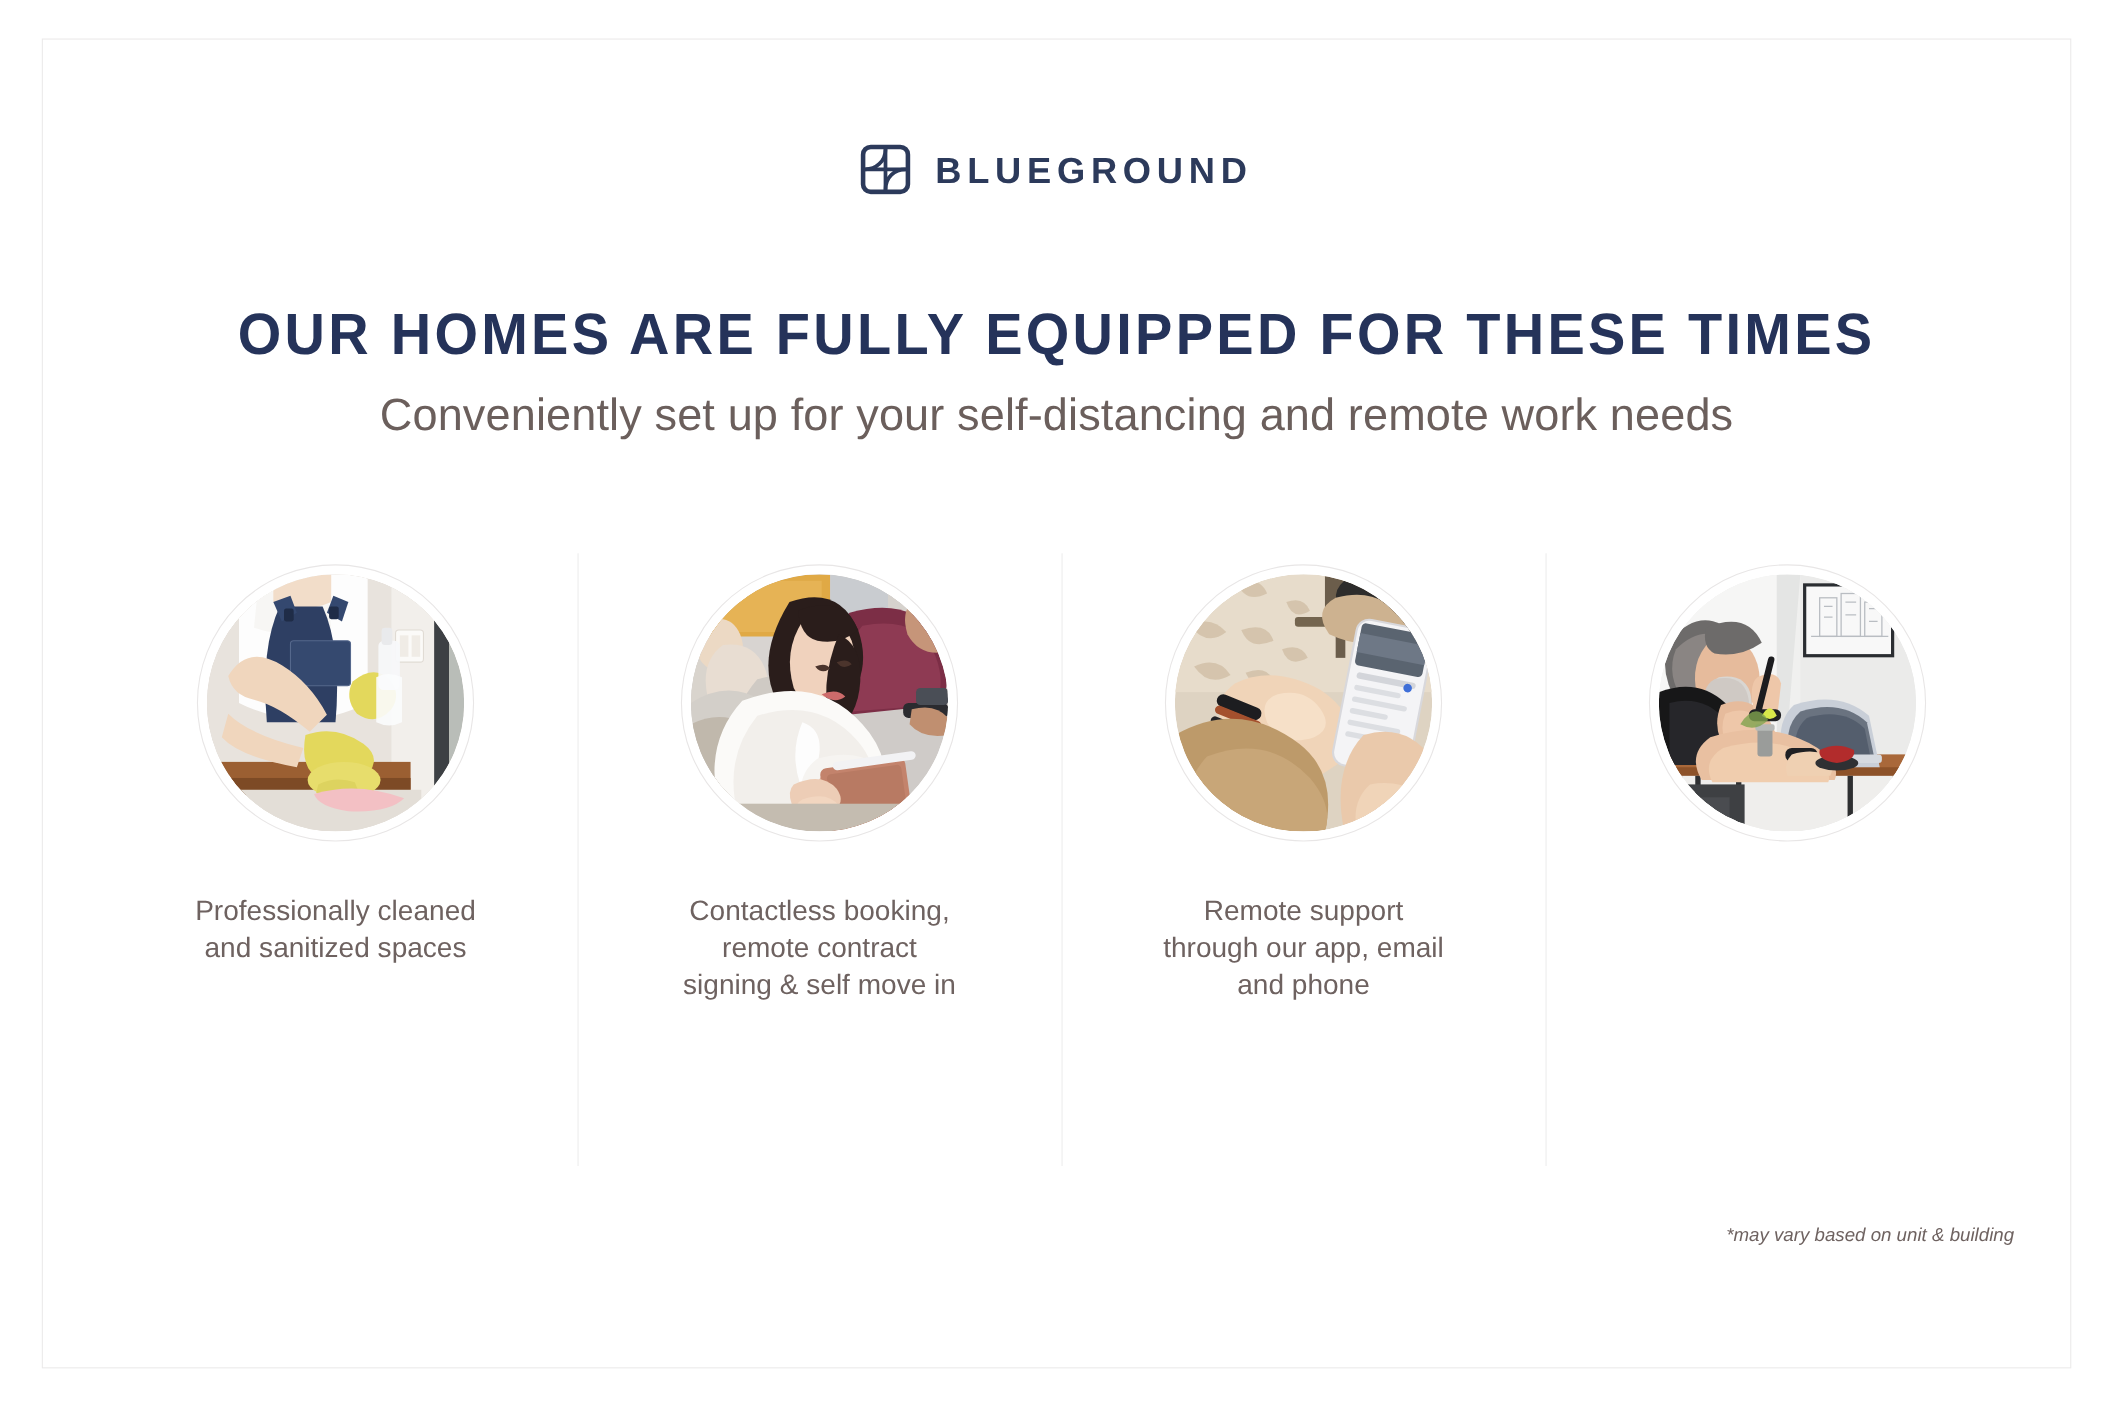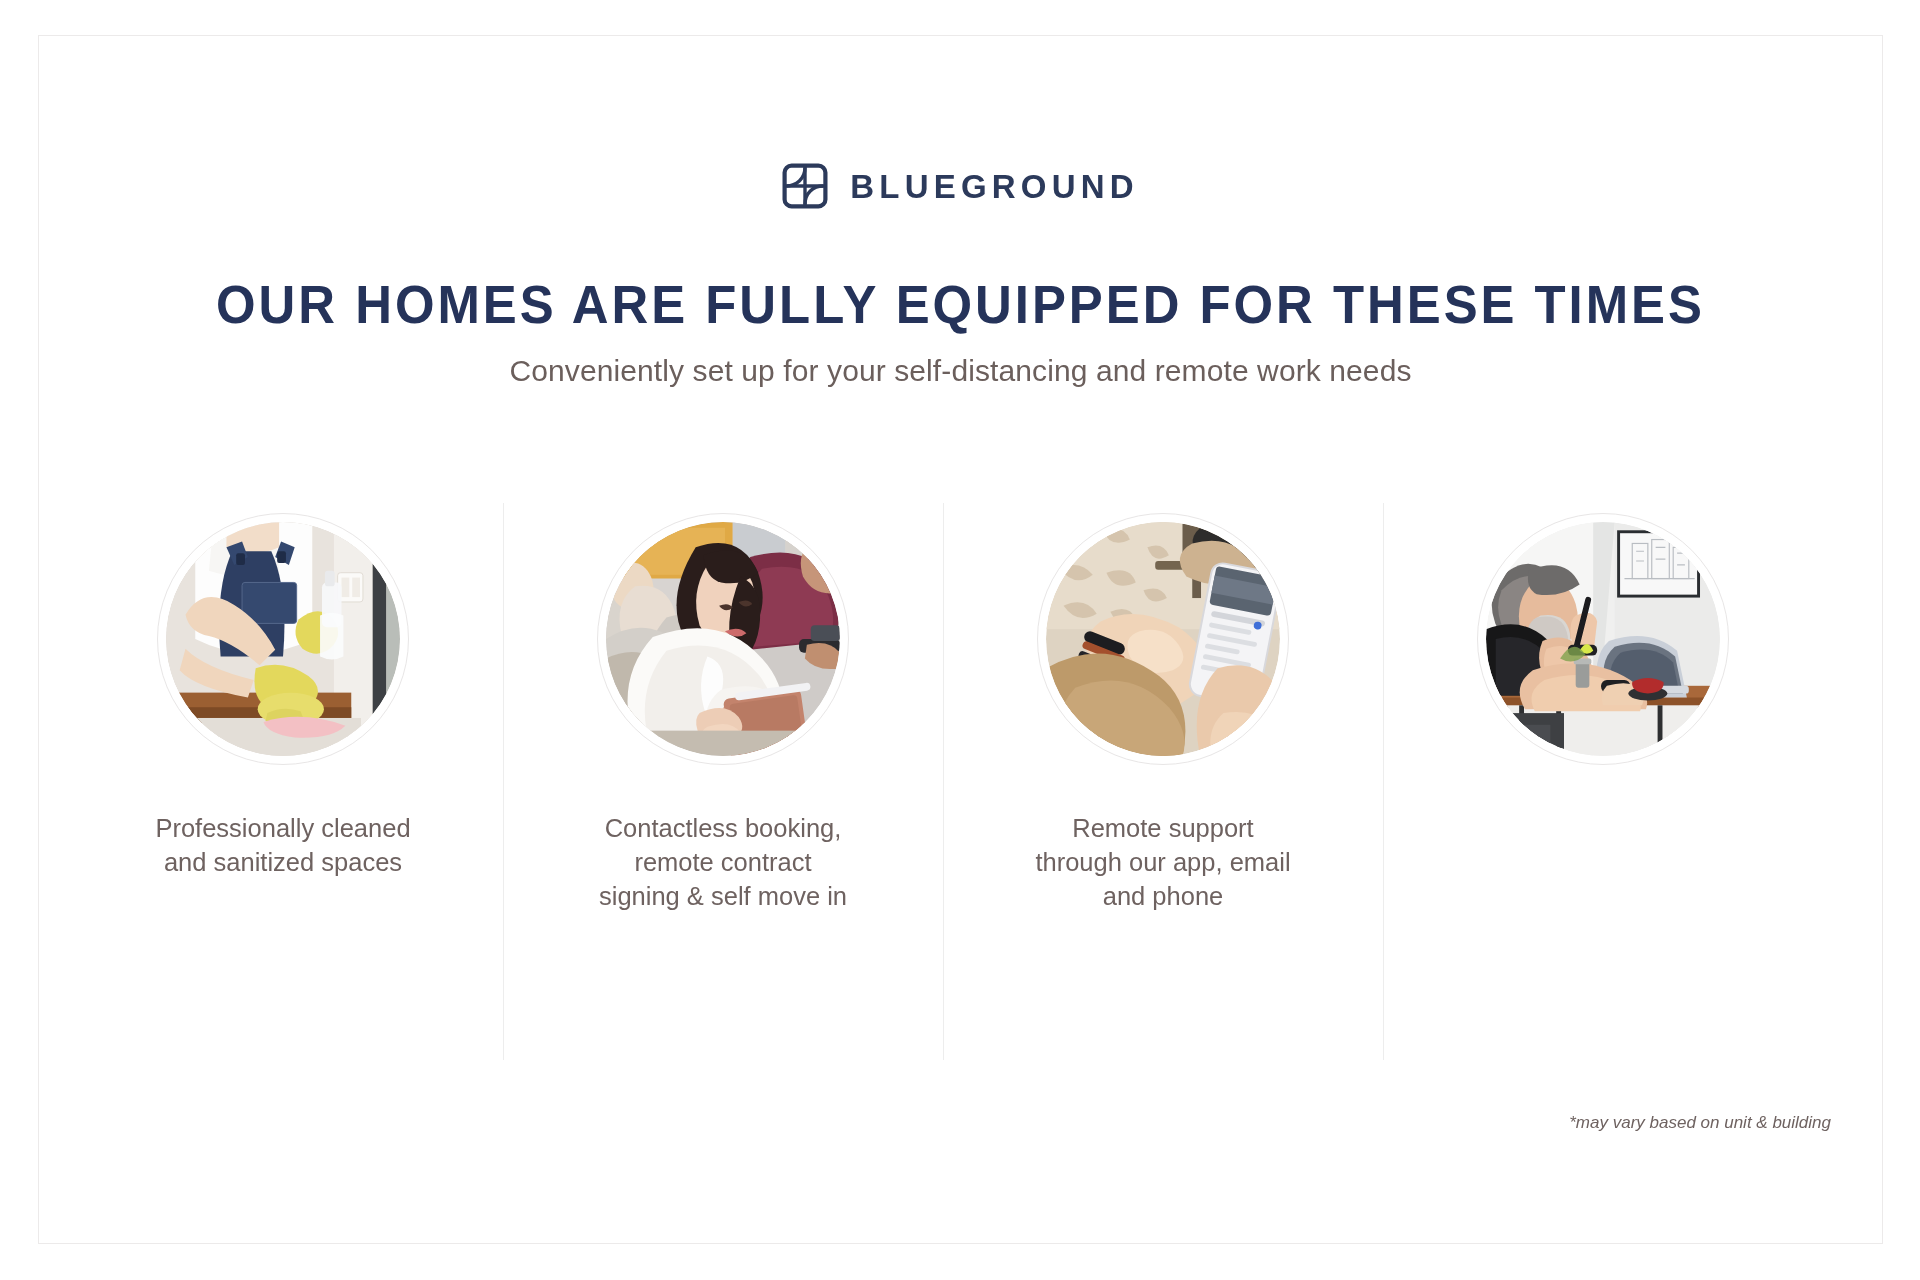--- a/index.html
+++ b/index.html
@@ -15,21 +15,20 @@
     width: 1845px; height: 1209px;
     border: 1px solid #eceaea;
     background: #fff;
   }
   
   .logo-row {
     position: absolute; left: 0; top: 95px;
     width: 100%;
     display: flex; align-items: center; justify-content: center;
     gap: 22px;
-    margin-top: 32px;
   }
   .logo-mark { width: 46px; height: 46px; display: block; }
   .logo-word {
     font-size: 33px;
     font-weight: bold;
     letter-spacing: 5.2px;
     color: #2c3a5b;
     line-height: 1;
     font-family: "Liberation Sans", sans-serif;
   }
@@ -41,29 +40,29 @@
     font-size: 53px;
     font-weight: bold;
     letter-spacing: 3.1px;
     transform: scaleX(0.96);
     font-family: "Liberation Sans", sans-serif;
   }
   .subhead {
     position: absolute; left: 0; top: 318px; width: 100%;
     text-align: center;
     color: #6b5f5c;
-    font-size: 30px;
+    font-size: 41px;
     font-weight: normal;
     letter-spacing: 0.1px;
     font-family: "Liberation Sans", sans-serif;
   }
   
   .cards {
     position: absolute;
-    left: 24px; top: 440px;
+    left: 46px; top: 440px;
     width: 1760px;
     display: flex;
   }
   .card {
     position: relative;
     flex: 1 1 0;
     display: flex; flex-direction: column; align-items: center;
     min-height: 625px;
   }
   .card + .card::before {

